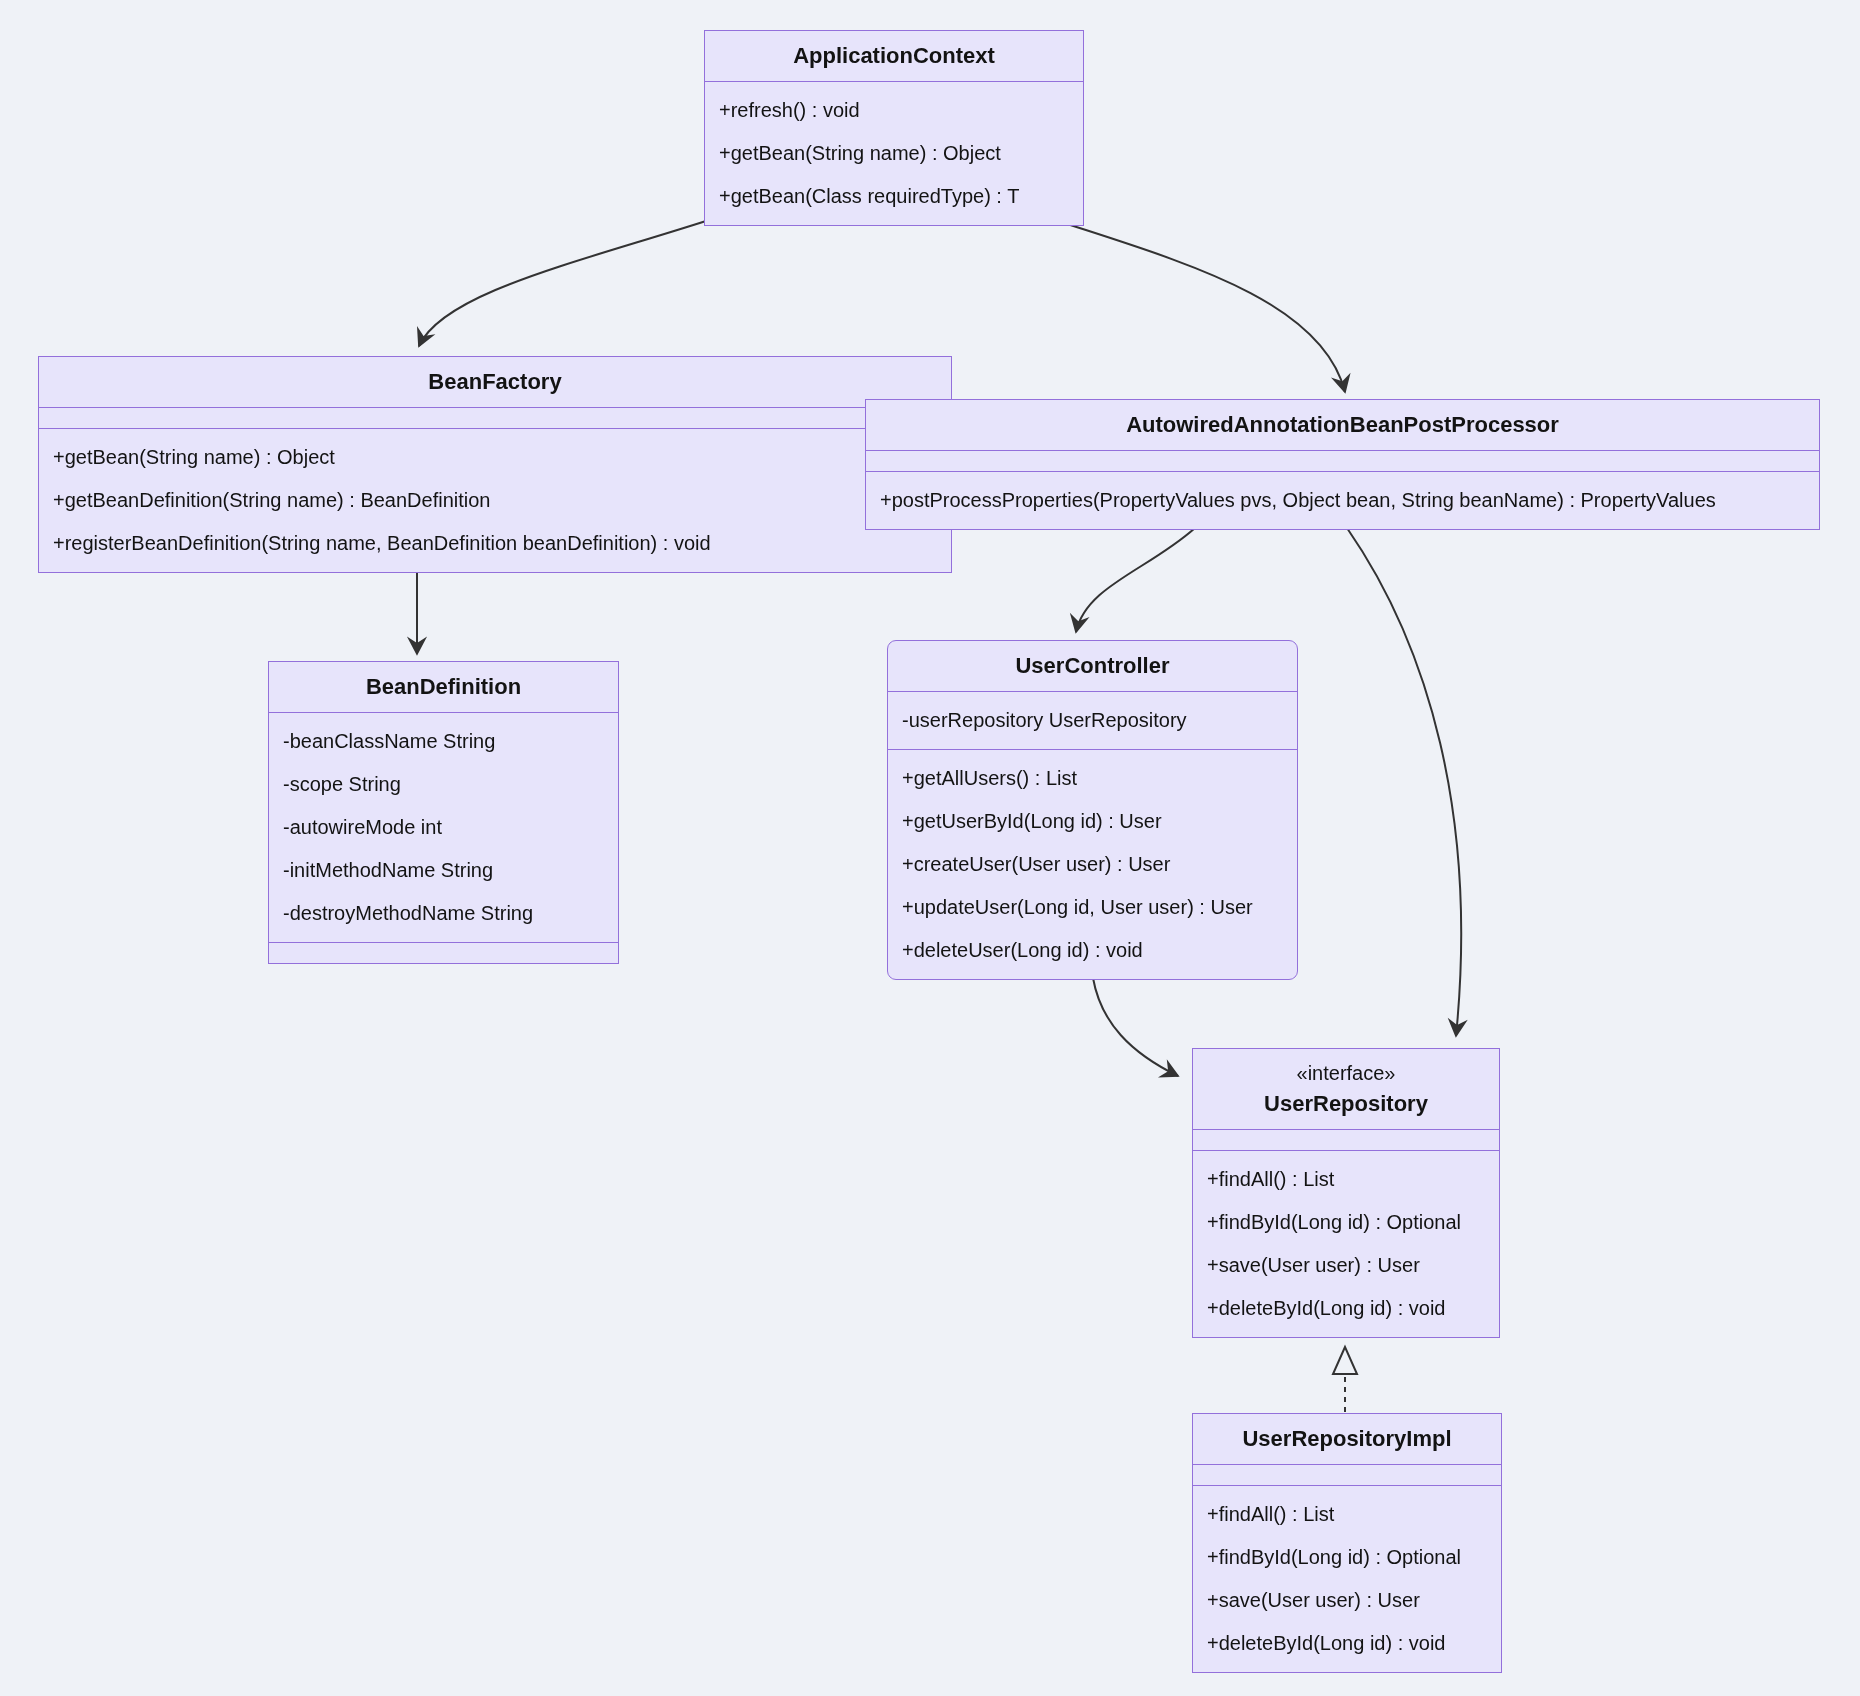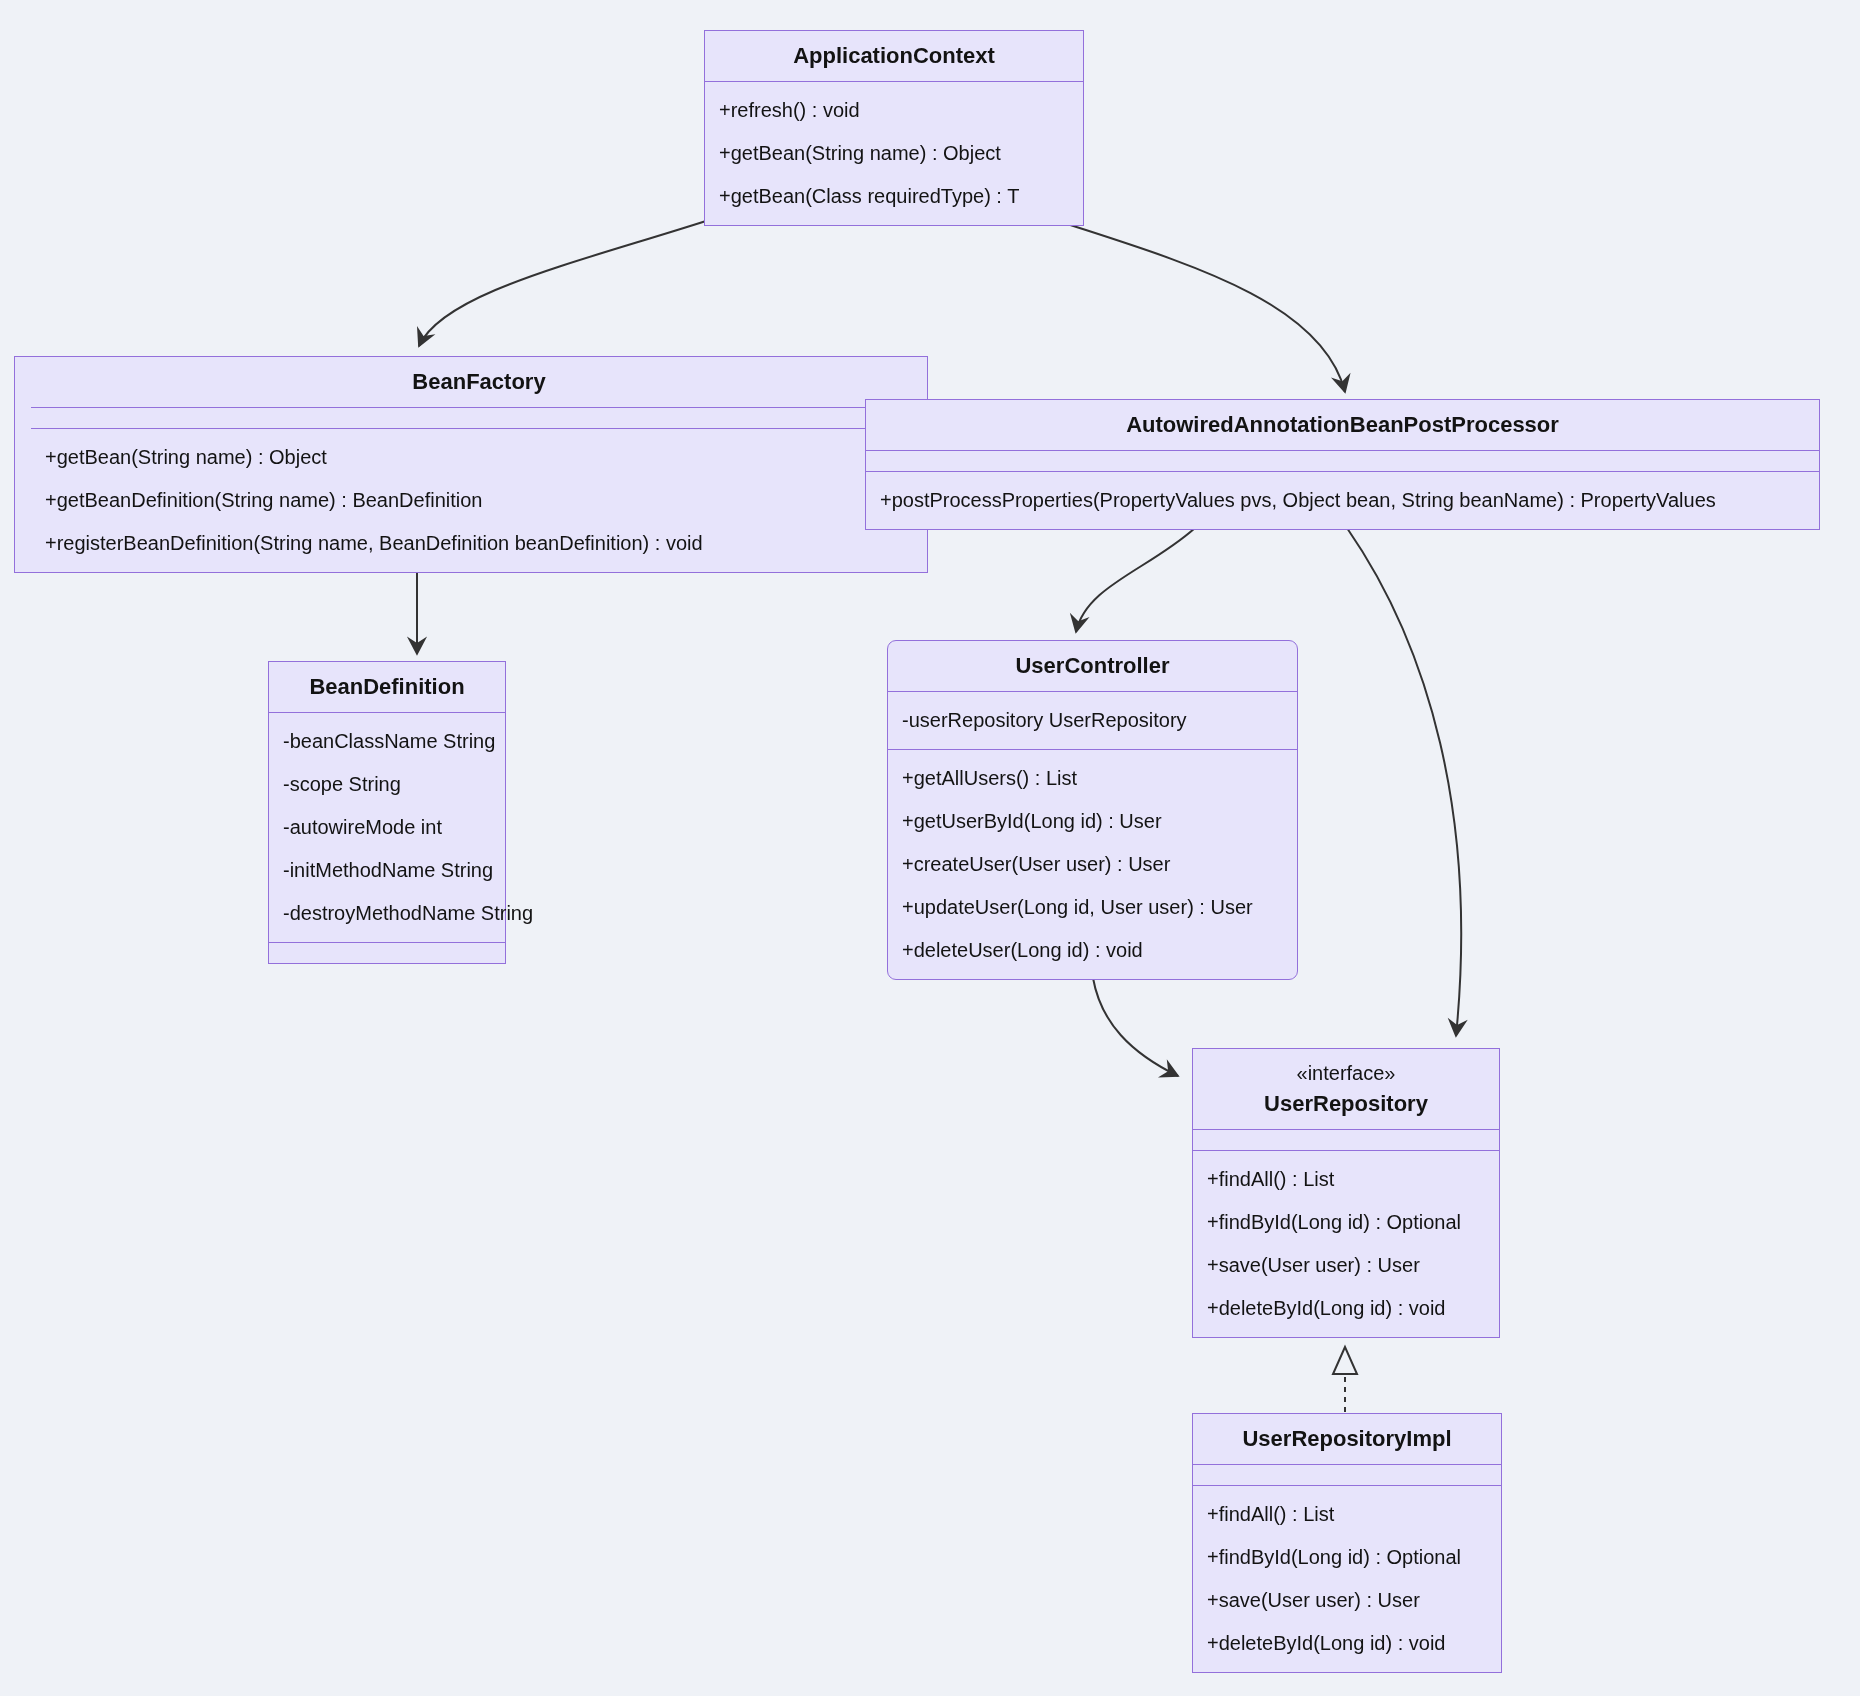--- a/index.html
+++ b/index.html
@@ -63,22 +63,22 @@
   .member {
     font-size: 20px;
     line-height: 43px;
     padding: 0 14px;
     white-space: nowrap;
     text-align: left;
   }
 
   
   .pos-application-context        { left: 704px;  top: 30px;   width: 380px; }
-  .pos-bean-factory               { left: 14px;   top: 356px;  width: 914px; padding-left: 16px; }
-  .pos-bean-definition            { left: 268px;  top: 661px;  width: 238px; }
+  .pos-bean-factory               { left: 38px;   top: 356px;  width: 914px; }
+  .pos-bean-definition            { left: 268px;  top: 661px;  width: 351px; }
   .pos-autowired-annotation-bean-post-processor { left: 865px; top: 399px; width: 955px; }
   .pos-user-controller            { left: 887px;  top: 640px;  width: 411px; border-radius: 9px; }
   .pos-user-repository            { left: 1192px; top: 1048px; width: 308px; }
   .pos-user-repository-impl       { left: 1192px; top: 1413px; width: 310px; }
 </style>
 </head>
 <body>
 
 <div id="canvas">
   <svg id="edge-layer" viewBox="0 0 1860 1696" xmlns="http://www.w3.org/2000/svg">

